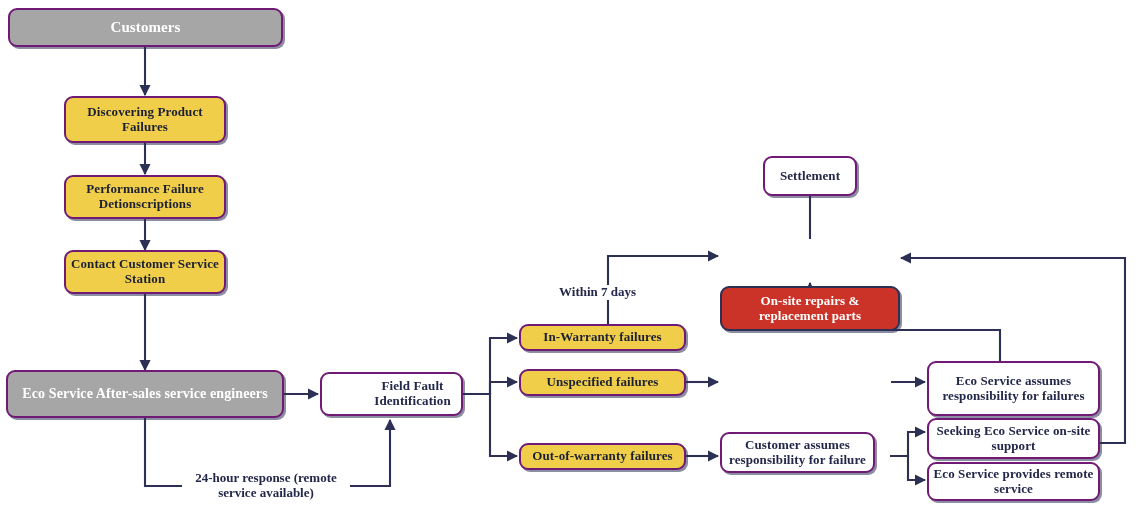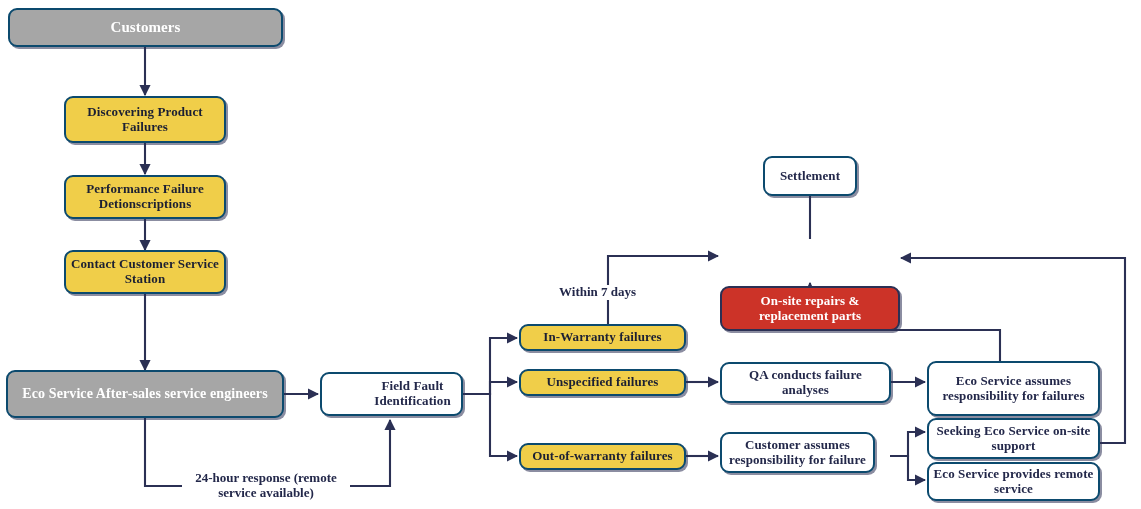--- a/index.html
+++ b/index.html
@@ -23,21 +23,21 @@
     height: 509px;
     pointer-events: none;
   }
   .node {
     position: absolute;
     box-sizing: border-box;
     display: flex;
     align-items: center;
     justify-content: center;
     text-align: center;
-    border: 2px solid #0c4a6e;
+    border: 2px solid #701a75;
     border-radius: 9px;
     font-weight: bold;
     line-height: 1.12;
     letter-spacing: 0.1px;
     box-shadow: 2px 2px 0 rgba(43,48,84,0.55);
     padding: 2px 4px;
   }
   .node .txt { display: block; width: 100%; }
   .n-gray   { background: #a6a6a6; color: #ffffff; }
   .n-yellow { background: #f0ce49; color: #1c2033; }
@@ -131,23 +131,20 @@
   </div>
 
   <div class="node n-yellow" style="left:519px; top:369px; width:167px; height:27px; font-size:13px;">
     <span class="txt">Unspecified failures</span>
   </div>
 
   <div class="node n-yellow" style="left:519px; top:443px; width:167px; height:27px; font-size:13px;">
     <span class="txt">Out-of-warranty failures</span>
   </div>
 
-  <div class="node n-white" style="left:720px; top:362px; width:171px; height:41px; font-size:13px;">
-    <span class="txt">QA conducts failure analyses</span>
-  </div>
 
   <div class="node n-white" style="left:720px; top:432px; width:155px; height:41px; font-size:13px;">
     <span class="txt">Customer assumes responsibility for failure</span>
   </div>
 
   <div class="node n-white" style="left:927px; top:361px; width:173px; height:55px; font-size:13px;">
     <span class="txt">Eco Service assumes responsibility for failures</span>
   </div>
 
   <div class="node n-white" style="left:927px; top:418px; width:173px; height:41px; font-size:13px;">

